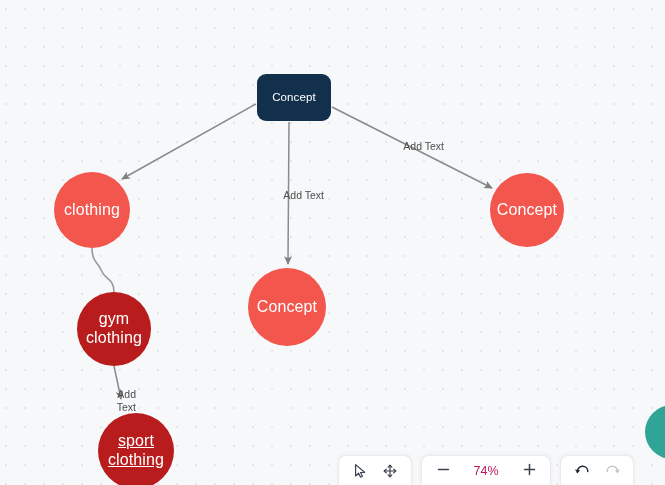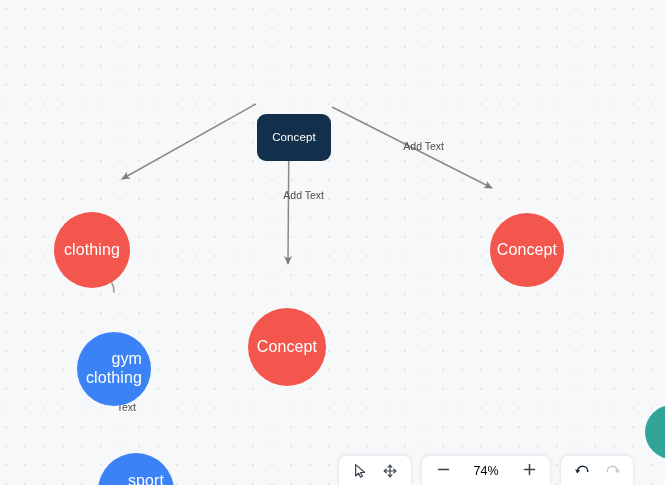--- a/index.html
+++ b/index.html
@@ -39,25 +39,24 @@
     height: 485px;
     pointer-events: none;
   }
 
   
   .node {
     position: absolute;
     display: flex;
     align-items: center;
     justify-content: center;
-    text-align: right;
+    text-align: center;
     color: #ffffff;
     box-sizing: border-box;
     user-select: none;
-    margin-top: 40px;
   }
 
   .node-label {
     display: block;
     line-height: 1.18;
     white-space: pre-line;
     letter-spacing: 0.1px;
   }
 
   .node-root {
@@ -65,21 +64,21 @@
     border-radius: 9px;
     font-size: 11.5px;
   }
 
   .node-circle {
     border-radius: 50%;
     font-size: 16px;
   }
 
   .fill-red  { background-color: #f2564d; }
-  .fill-gray { background-color: #3b82f6; }
+  .fill-gray { background-color: #b91c1c; }
 
   
   .edge-label {
     position: absolute;
     font-size: 10.5px;
     color: #4d4d4d;
     text-align: right;
     line-height: 1.25;
     user-select: none;
     white-space: pre-line;
@@ -122,21 +121,21 @@
   }
 
   .tool-btn svg { display: block; }
 
   .zoom-group { padding: 0 4px; }
 
   .zoom-level {
     min-width: 52px;
     text-align: center;
     font-size: 12.5px;
-    color: #000000;
+    color: #be185d;
     font-family: "Liberation Sans", sans-serif;
   }
 
   .zoom-step {
     width: 34px;
     height: 26px;
     display: flex;
     align-items: center;
     justify-content: center;
     border: none;

